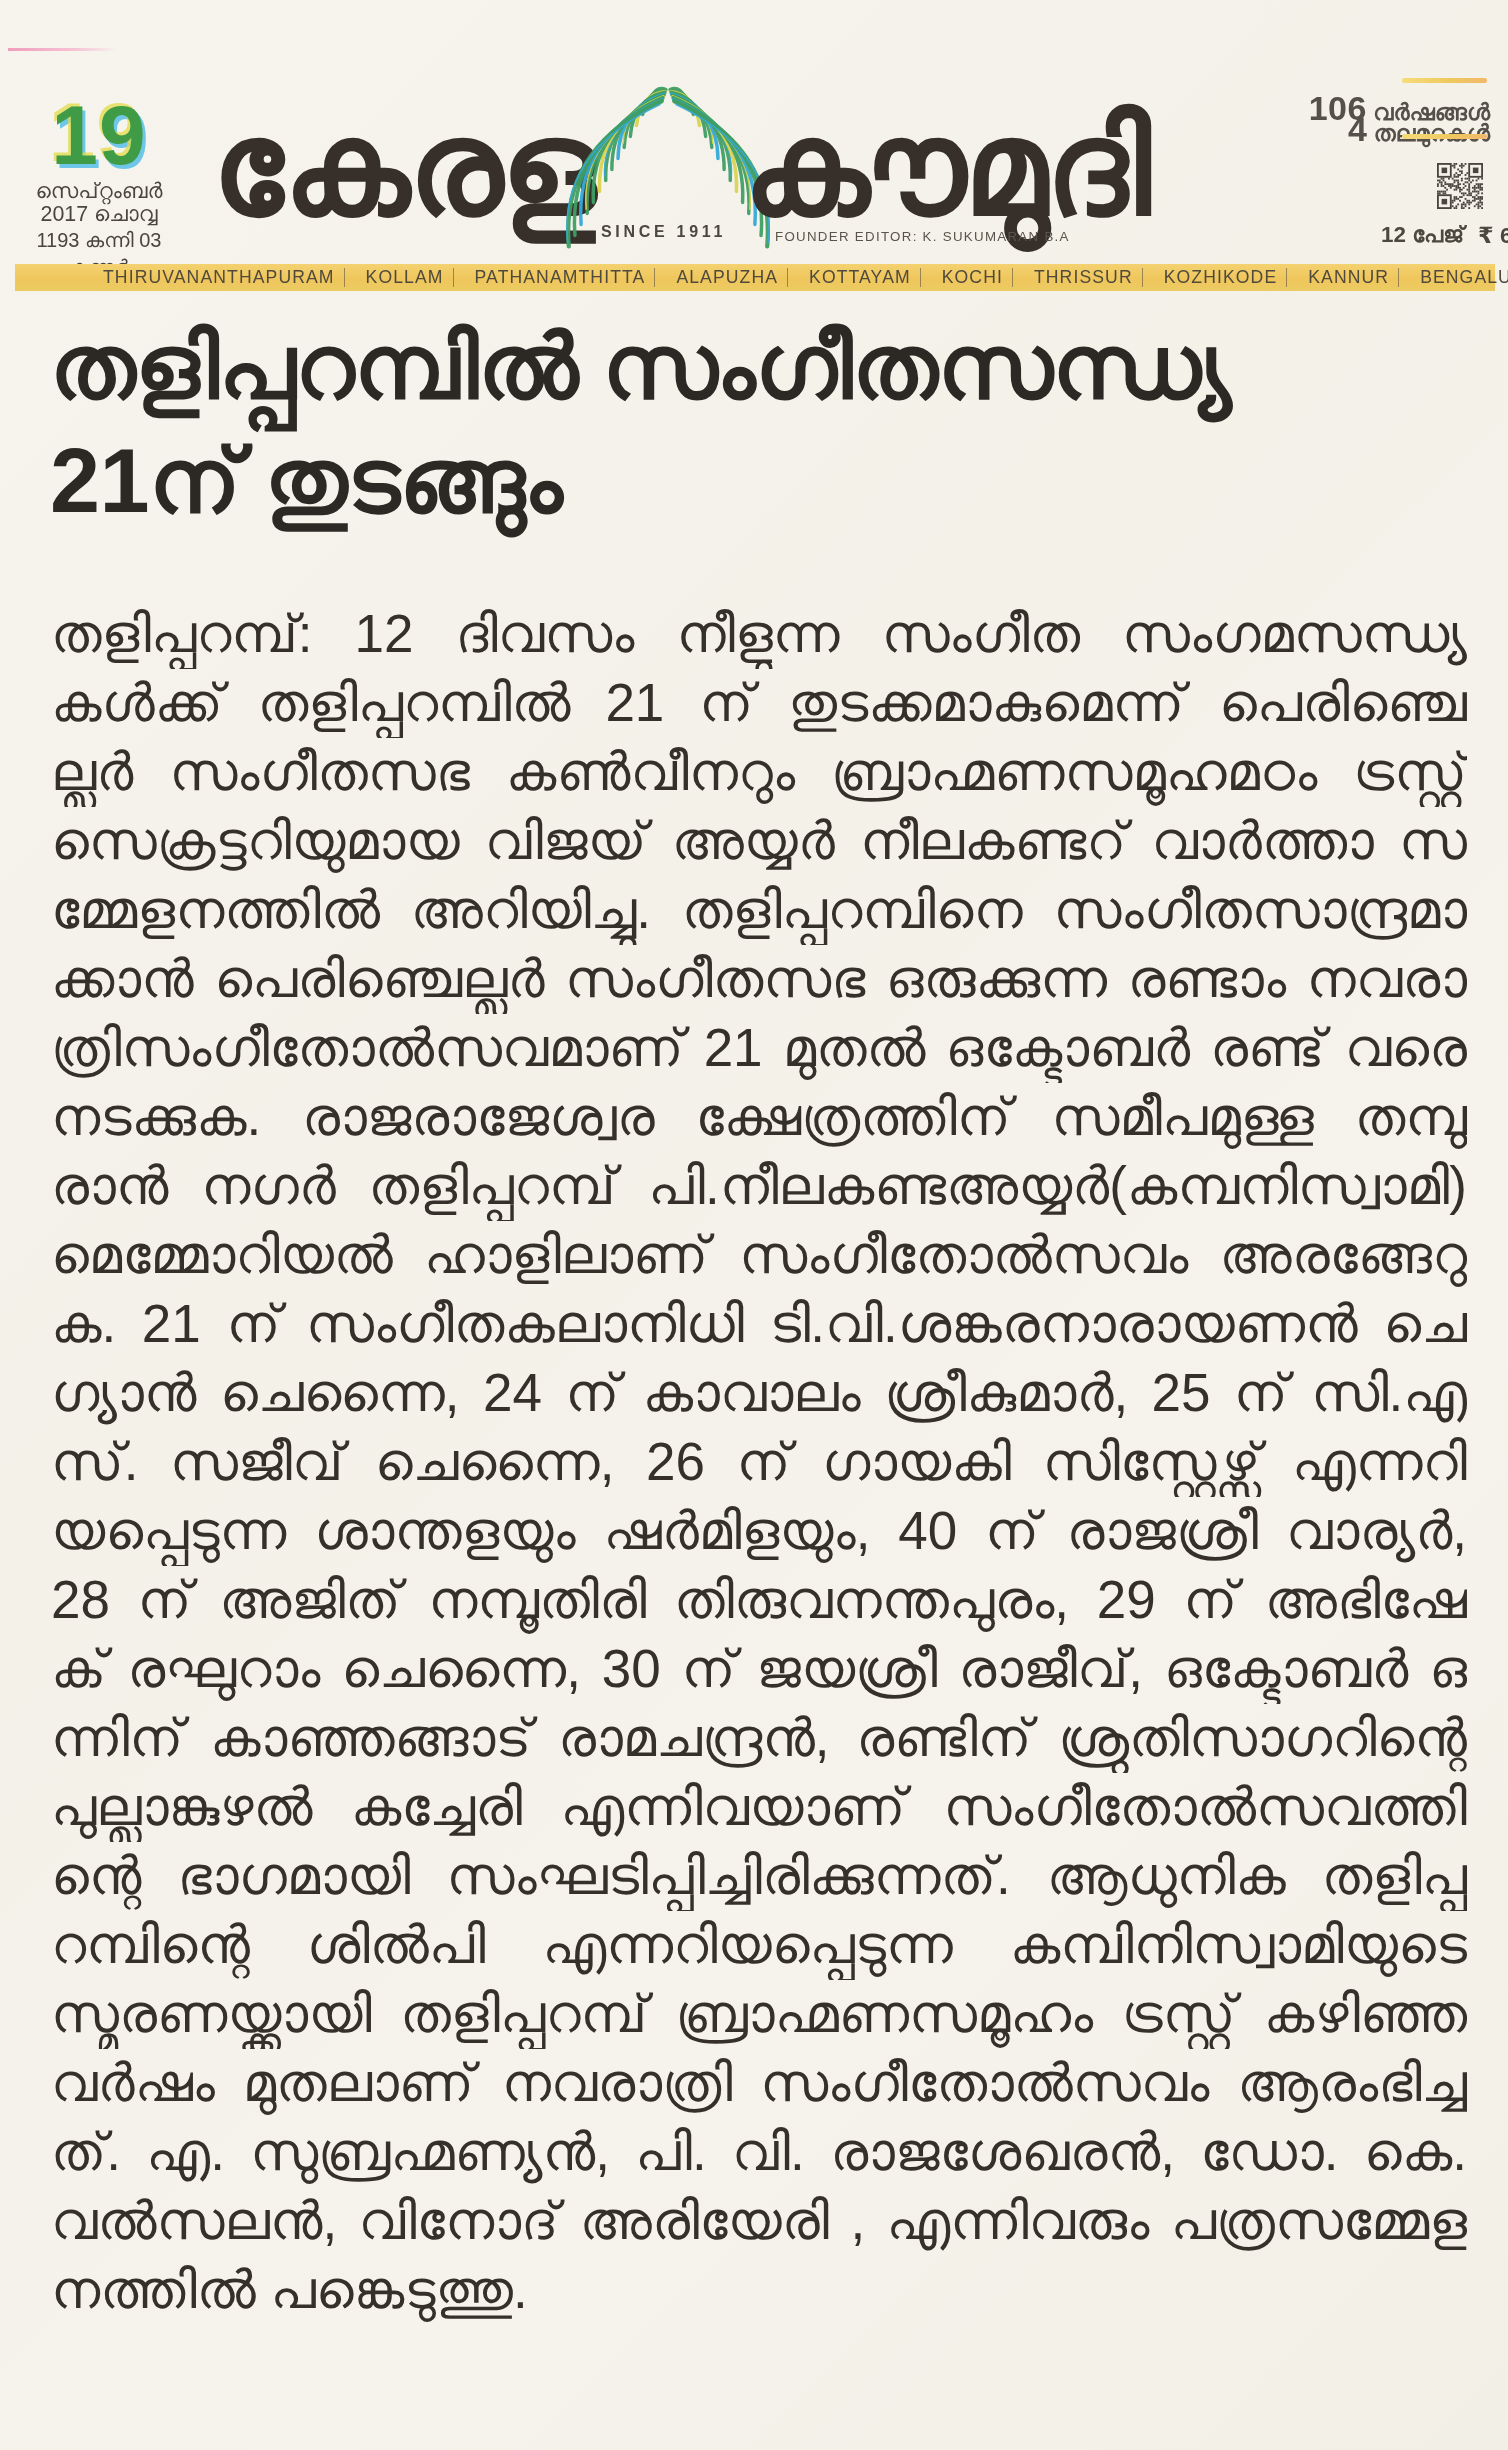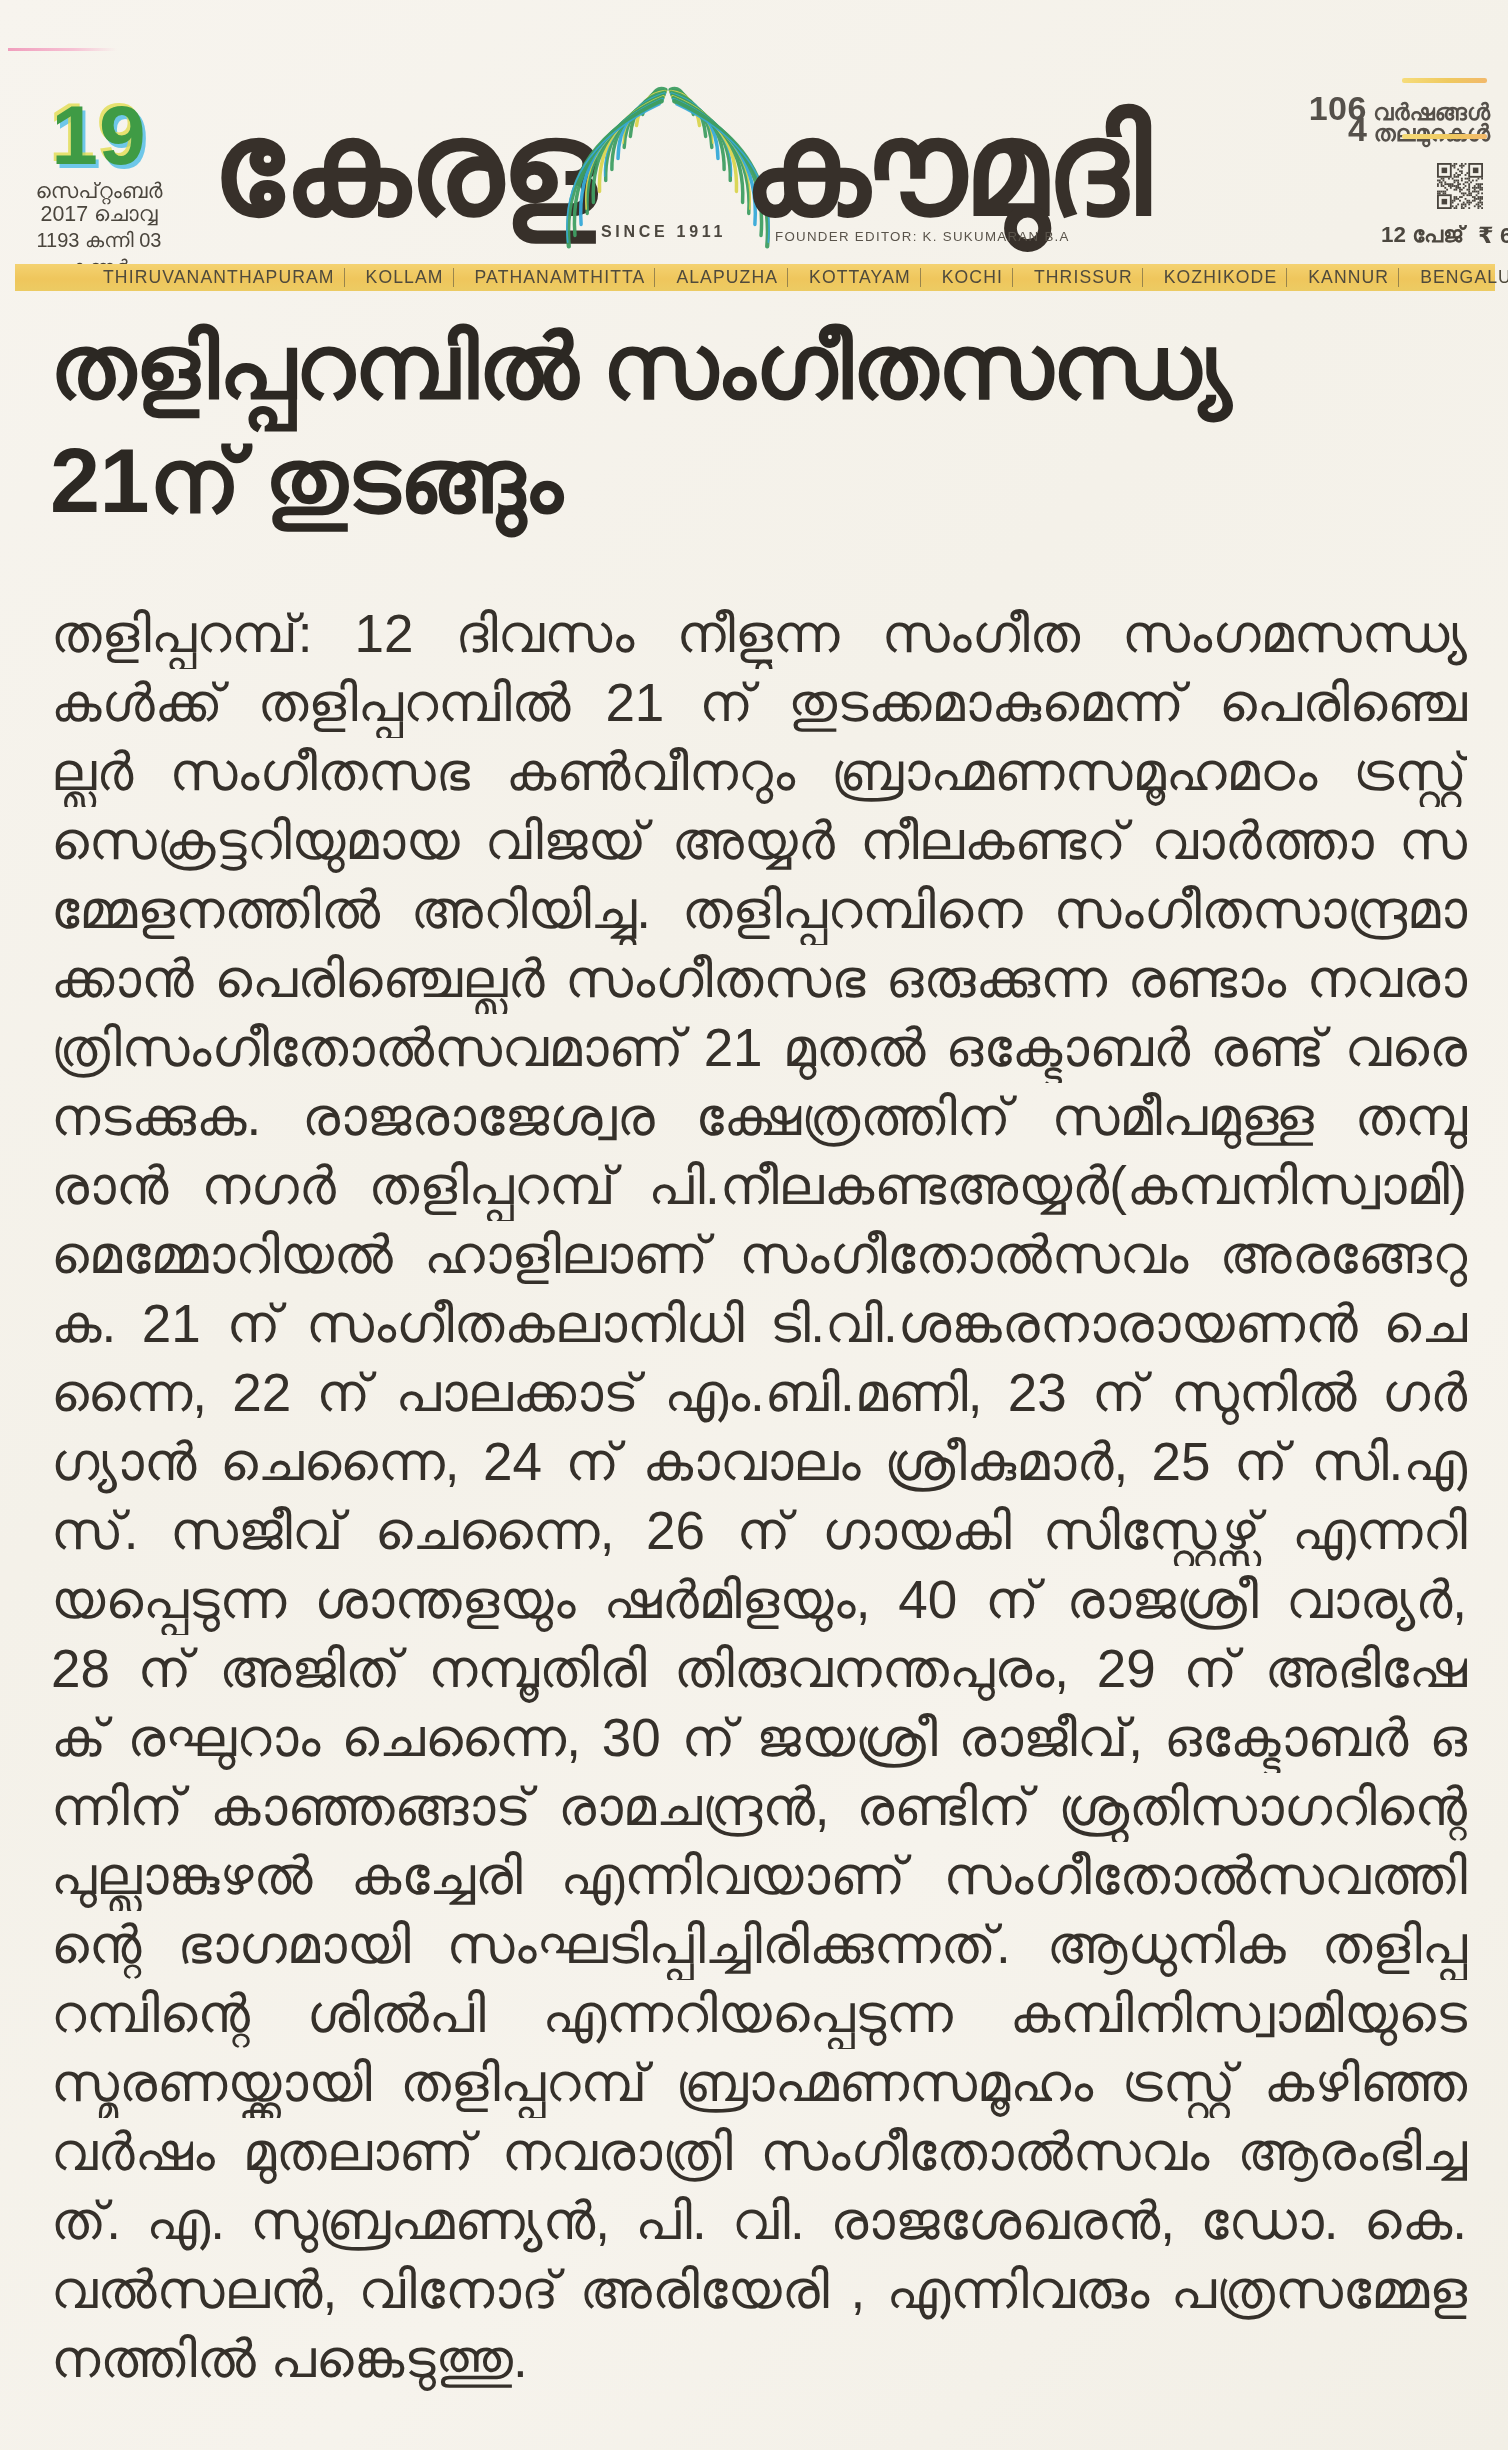--- a/index.html
+++ b/index.html
@@ -375,21 +375,20 @@
       <div class="body-line">കൾക്ക് തളിപ്പറമ്പിൽ 21 ന് തുടക്കമാകുമെന്ന് പെരിഞ്ചെ</div>
       <div class="body-line">ല്ലൂർ സംഗീതസഭ കൺവീനറും ബ്രാഹ്മണസമൂഹമഠം ട്രസ്റ്റ്</div>
       <div class="body-line">സെക്രട്ടറിയുമായ വിജയ് അയ്യർ നീലകണ്ടറ് വാർത്താ സ</div>
       <div class="body-line">മ്മേളനത്തിൽ അറിയിച്ചു. തളിപ്പറമ്പിനെ സംഗീതസാന്ദ്രമാ</div>
       <div class="body-line">ക്കാൻ പെരിഞ്ചെല്ലൂർ സംഗീതസഭ ഒരുക്കുന്ന രണ്ടാം നവരാ</div>
       <div class="body-line">ത്രിസംഗീതോൽസവമാണ് 21 മുതൽ ഒക്ടോബർ രണ്ട് വരെ</div>
       <div class="body-line">നടക്കുക. രാജരാജേശ്വര ക്ഷേത്രത്തിന് സമീപമുള്ള തമ്പു</div>
       <div class="body-line">രാൻ നഗർ തളിപ്പറമ്പ് പി.നീലകണ്ടഅയ്യർ(കമ്പനിസ്വാമി)</div>
       <div class="body-line">മെമ്മോറിയൽ ഹാളിലാണ് സംഗീതോൽസവം അരങ്ങേറു</div>
       <div class="body-line">ക. 21 ന് സംഗീതകലാനിധി ടി.വി.ശങ്കരനാരായണൻ ചെ</div>
-      <div class="body-line">ന്നൈ, 22 ന് പാലക്കാട് എം.ബി.മണി, 23 ന് സുനിൽ ഗർ</div>
       <div class="body-line">ഗ്യാൻ ചെന്നൈ, 24 ന് കാവാലം ശ്രീകുമാർ, 25 ന് സി.എ</div>
       <div class="body-line">സ്. സജീവ് ചെന്നൈ, 26 ന് ഗായകി സിസ്റ്റേഴ്സ് എന്നറി</div>
       <div class="body-line">യപ്പെടുന്ന ശാന്തളയും ഷർമിളയും, 40 ന് രാജശ്രീ വാര്യർ,</div>
       <div class="body-line">28 ന് അജിത് നമ്പൂതിരി തിരുവനന്തപുരം, 29 ന് അഭിഷേ</div>
       <div class="body-line">ക് രഘുറാം ചെന്നൈ, 30 ന് ജയശ്രീ രാജീവ്, ഒക്ടോബർ ഒ</div>
       <div class="body-line">ന്നിന് കാഞ്ഞങ്ങാട് രാമചന്ദ്രൻ, രണ്ടിന് ശ്രുതിസാഗറിന്റെ</div>
       <div class="body-line">പുല്ലാങ്കുഴൽ കച്ചേരി എന്നിവയാണ് സംഗീതോൽസവത്തി</div>
       <div class="body-line">ന്റെ ഭാഗമായി സംഘടിപ്പിച്ചിരിക്കുന്നത്. ആധുനിക തളിപ്പ</div>
       <div class="body-line">റമ്പിന്റെ ശിൽപി എന്നറിയപ്പെടുന്ന കമ്പിനിസ്വാമിയുടെ</div>
       <div class="body-line">സ്മരണയ്ക്കായി തളിപ്പറമ്പ് ബ്രാഹ്മണസമൂഹം ട്രസ്റ്റ് കഴിഞ്ഞ</div>

